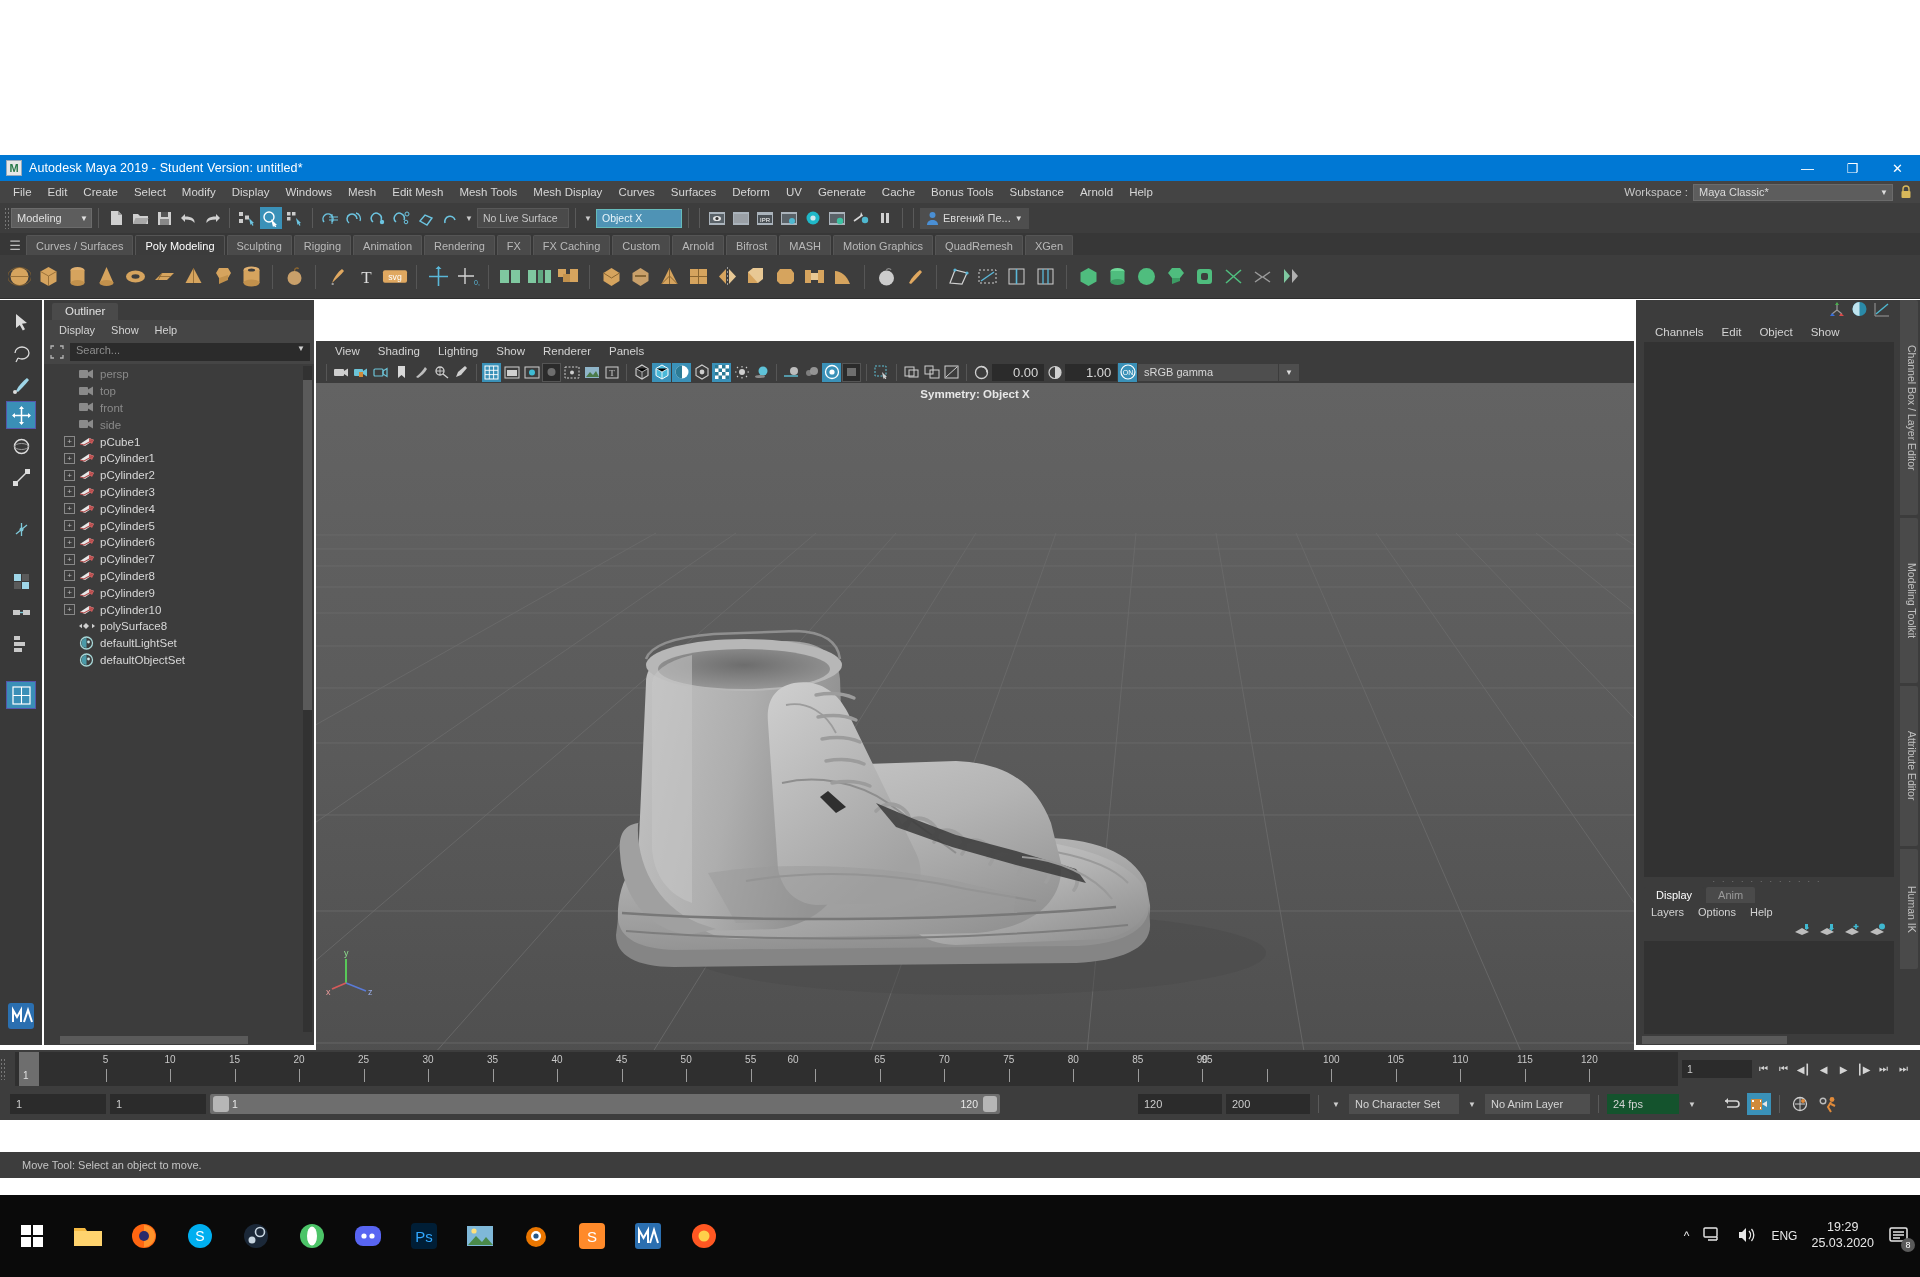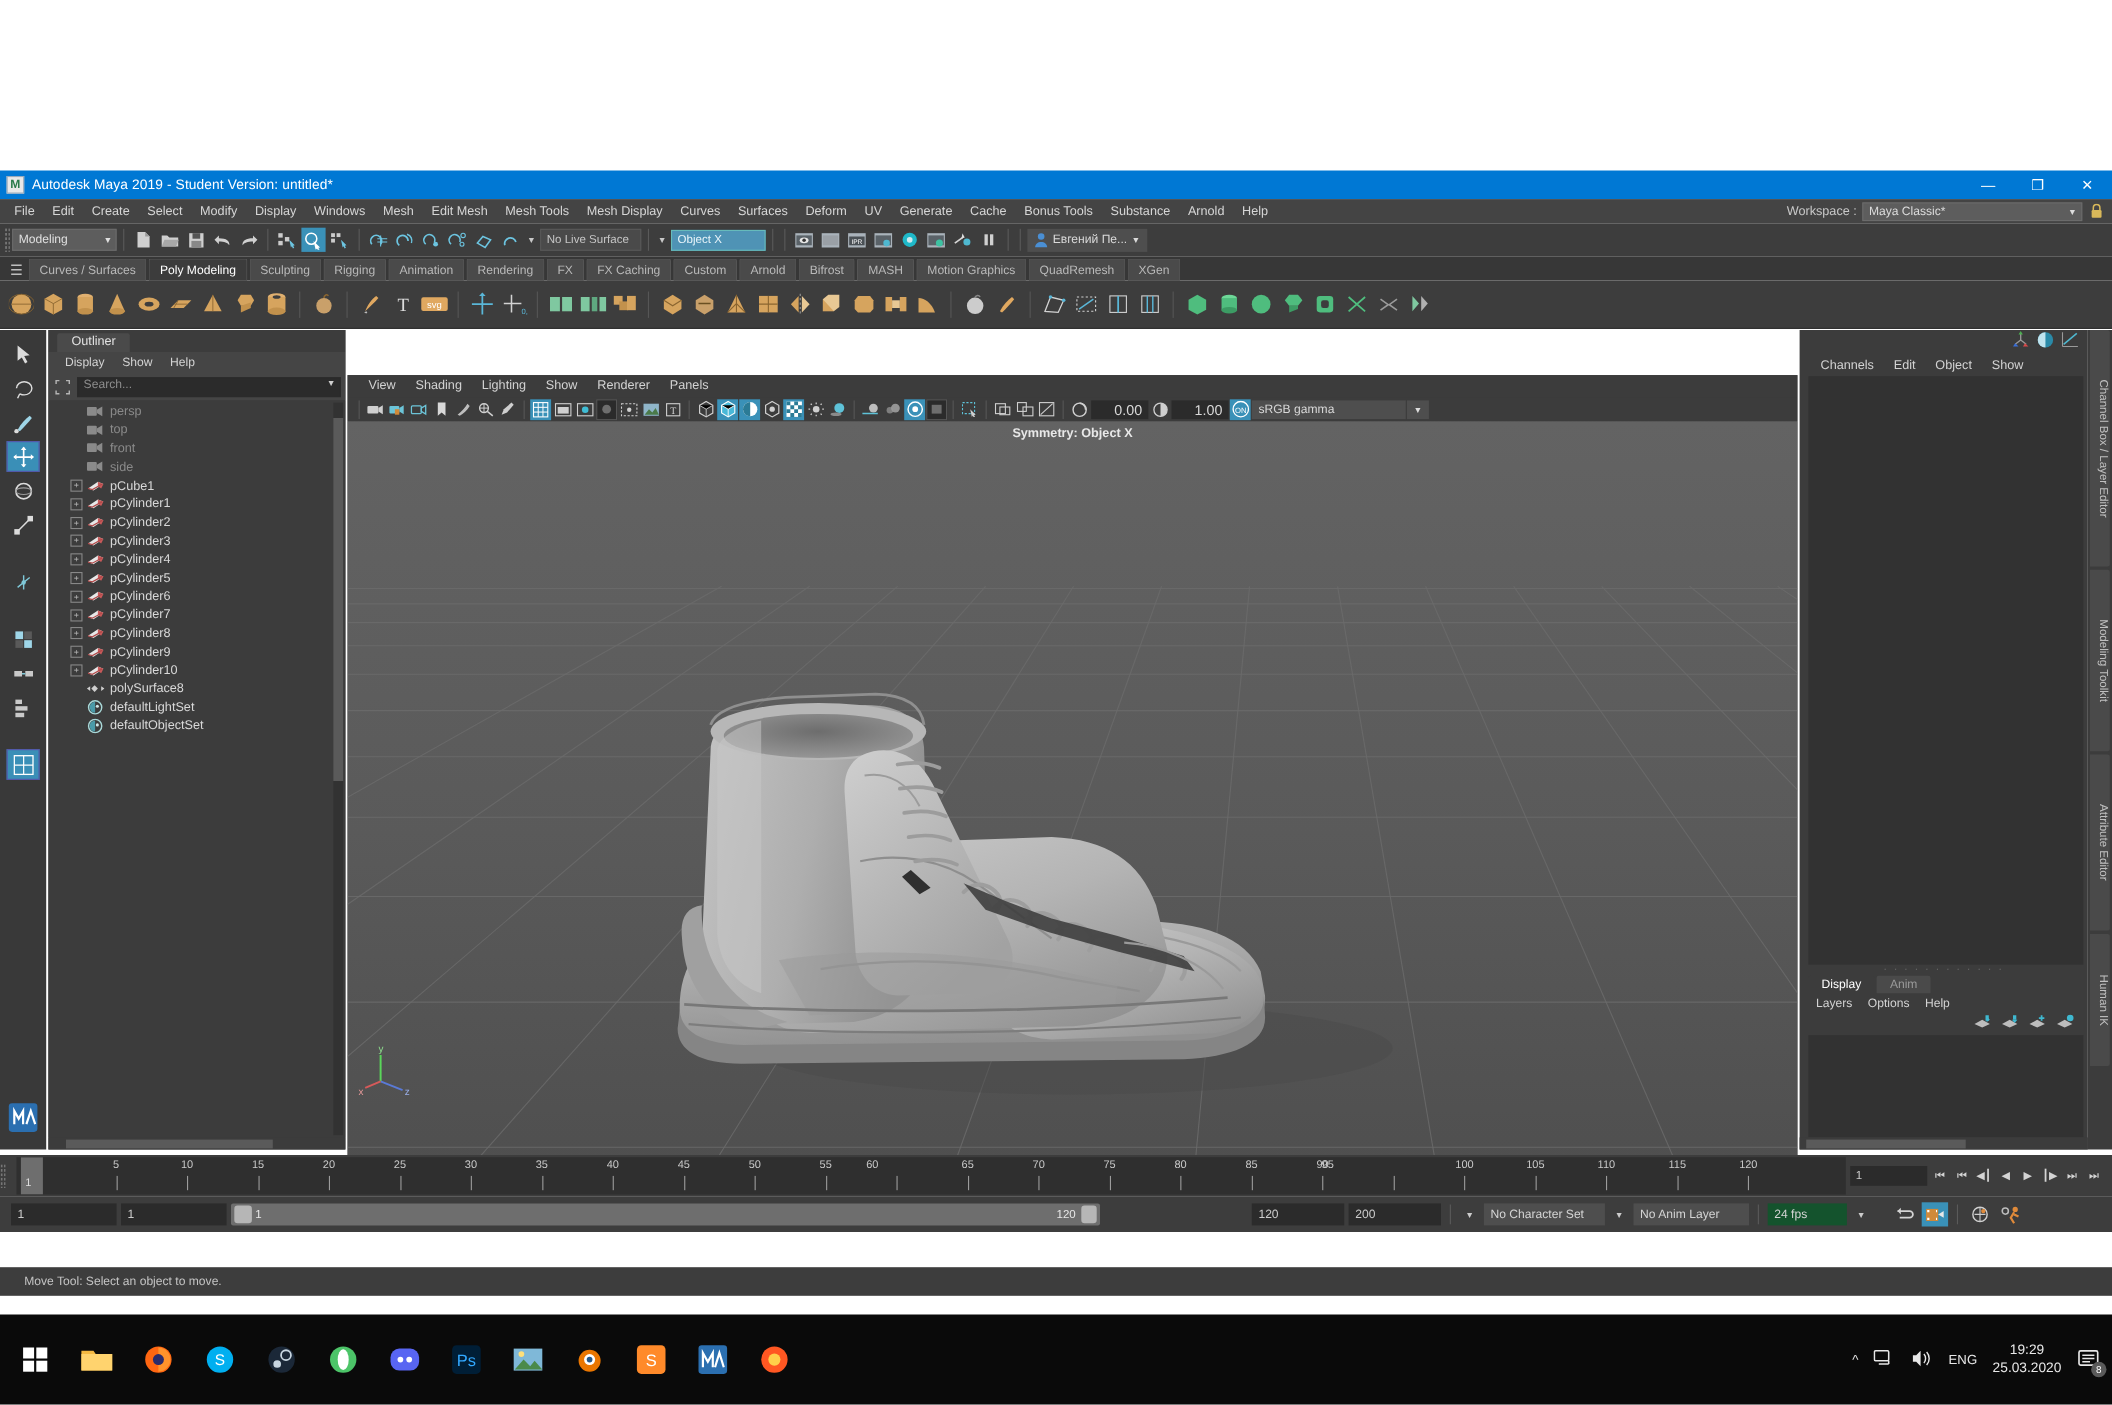--- a/index.html
+++ b/index.html
@@ -29,21 +29,21 @@
     color:#dcdcdc; font-size:11px; display:flex; align-items:center; padding-left:5px; }
   .ws-arrow{ margin-left:auto; padding-right:4px; font-size:8px; color:#ddd;}
   .ws-lock{ width:16px; height:17px; display:flex; align-items:center; justify-content:center;}
 
   
   .statusline{ position:absolute; left:0; top:203px; width:1920px; height:30px;
     background:#3d3d3d; display:flex; align-items:center; gap:2px; padding-left:4px;}
   .dots{ width:5px; height:22px; background:
      radial-gradient(circle, #777 1px, transparent 1px);
      background-size:3px 4px; flex:none; }
-  .mode-sel{ width:95px; height:20px; background:#5d5d5d; border:1px solid #6b6b6b;
+  .mode-sel{ width:81px; height:20px; background:#5d5d5d; border:1px solid #6b6b6b;
     color:#e0e0e0; font-size:11px; display:flex; align-items:center; padding-left:5px;}
   .mode-sel .ar{ margin-left:auto; padding-right:3px; font-size:8px;}
   .sep{ width:1px; height:20px; background:#5a5a5a; margin:0 4px; flex:none;}
   .sbtn{ width:22px; height:22px; display:flex; align-items:center; justify-content:center;
     color:#c9c9c9; font-size:13px; flex:none; }
   .sbtn.on{ background:#3a91b8; }
   .sbtn svg{ display:block; }
   .live{ width:92px; height:20px; background:#4a4a4a; border:1px solid #585858;
     color:#c6c6c6; font-size:10.5px; display:flex; align-items:center; padding-left:5px;}
   .selfield{ width:86px; height:19px; background:#4f93b5; border:1px solid #6bb; color:#e8f4fa;

